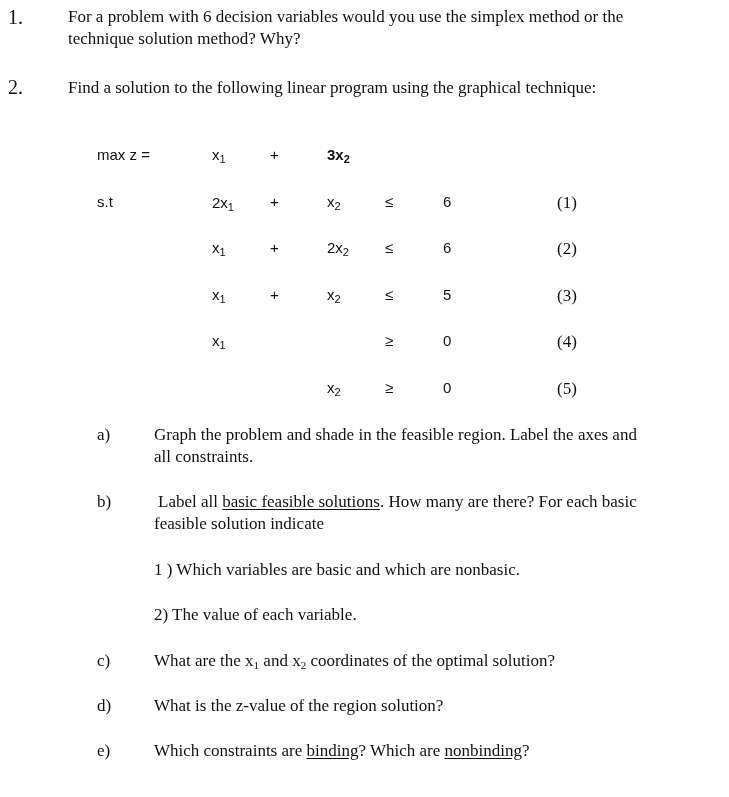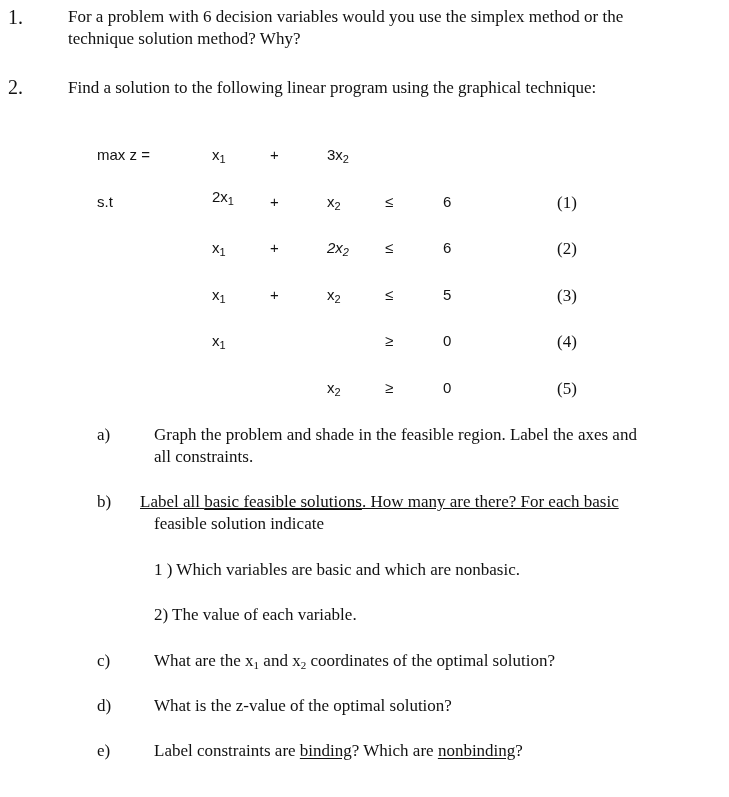--- a/index.html
+++ b/index.html
@@ -20,37 +20,37 @@
 <div class="abs qnum" style="left:8px; top:6px;">1.</div>
 <div class="abs txt" style="left:68px; top:6px;">For a problem with 6 decision variables would you use the simplex method or the</div>
 <div class="abs txt" style="left:68px; top:28px;">technique solution method? Why?</div>
 
 <div class="abs qnum" style="left:8px; top:76px;">2.</div>
 <div class="abs txt" style="left:68px; top:77px;">Find a solution to the following linear program using the graphical technique:</div>
 
 <div class="abs sans" style="left:97px; top:146px;">max z =</div>
 <div class="abs sans" style="left:212px; top:146px;"><span>x</span><sub>1</sub></div>
 <div class="abs sans" style="left:270px; top:146px;">+</div>
-<div class="abs sans" style="left:327px; top:146px;"><span>3x</span><sub>2</sub></div>
+<div class="abs sans" style="left:327px; top:146px;font-weight:bold;"><span>3x</span><sub>2</sub></div>
 
 <div class="abs sans" style="left:97px; top:193px;">s.t</div>
 
 <div>
-  <div class="abs sans" style="left:212px; top:188px;"><span>2x</span><sub>1</sub></div>
+  <div class="abs sans" style="left:212px; top:194px;"><span>2x</span><sub>1</sub></div>
   <div class="abs sans" style="left:270px; top:193px;">+</div>
   <div class="abs sans" style="left:327px; top:193px;"><span>x</span><sub>2</sub></div>
   <div class="abs sans" style="left:385px; top:193px;">≤</div>
   <div class="abs sans" style="left:443px; top:193px;">6</div>
   <div class="abs txt" style="left:557px; top:192px;">(1)</div>
 </div>
 
 <div>
   <div class="abs sans" style="left:212px; top:239px;"><span>x</span><sub>1</sub></div>
   <div class="abs sans" style="left:270px; top:239px;">+</div>
-  <div class="abs sans" style="left:327px; top:239px;font-style:italic;"><span>2x</span><sub>2</sub></div>
+  <div class="abs sans" style="left:327px; top:239px;"><span>2x</span><sub>2</sub></div>
   <div class="abs sans" style="left:385px; top:239px;">≤</div>
   <div class="abs sans" style="left:443px; top:239px;">6</div>
   <div class="abs txt" style="left:557px; top:238px;">(2)</div>
 </div>
 
 <div>
   <div class="abs sans" style="left:212px; top:286px;"><span>x</span><sub>1</sub></div>
   <div class="abs sans" style="left:270px; top:286px;">+</div>
   <div class="abs sans" style="left:327px; top:286px;"><span>x</span><sub>2</sub></div>
   <div class="abs sans" style="left:385px; top:286px;">≤</div>
@@ -70,25 +70,25 @@
   <div class="abs sans" style="left:385px; top:379px;">≥</div>
   <div class="abs sans" style="left:443px; top:379px;">0</div>
   <div class="abs txt" style="left:557px; top:378px;">(5)</div>
 </div>
 
 <div class="abs txt" style="left:97px; top:424px;">a)</div>
 <div class="abs txt" style="left:154px; top:424px;">Graph the problem and shade in the feasible region.  Label the axes and</div>
 <div class="abs txt" style="left:154px; top:446px;">all constraints.</div>
 
 <div class="abs txt" style="left:97px; top:491px;">b)</div>
-<div class="abs txt" style="left:140px; top:491px;text-decoration:underline;"><span>Label all </span><span class="u">basic feasible solutions</span><span>.  How many are there?  For each basic</span></div>
+<div class="abs txt" style="left:158px; top:491px;"><span>Label all </span><span class="u">basic feasible solutions</span><span>.  How many are there?  For each basic</span></div>
 <div class="abs txt" style="left:154px; top:513px;">feasible solution indicate</div>
 <div class="abs txt" style="left:154px; top:559px;text-align:right;">1 ) Which variables are basic and which are nonbasic.</div>
 <div class="abs txt" style="left:154px; top:604px;">2) The value of each variable.</div>
 
 <div class="abs txt" style="left:97px; top:650px;">c)</div>
 <div class="abs txt" style="left:154px; top:650px;text-align:center;"><span>What are the x</span><sub>1</sub><span> and x</span><sub>2</sub><span> coordinates of the optimal solution?</span></div>
 
 <div class="abs txt" style="left:97px; top:695px;">d)</div>
-<div class="abs txt" style="left:154px; top:695px;">What is the z-value of the optimal solution?</div>
+<div class="abs txt" style="left:154px; top:695px;">What is the z-value of the region solution?</div>
 
 <div class="abs txt" style="left:97px; top:740px;">e)</div>
-<div class="abs txt" style="left:154px; top:740px;"><span>Label constraints are </span><span class="u">binding</span><span>?  Which are </span><span class="u">nonbinding</span><span>?</span></div>
+<div class="abs txt" style="left:154px; top:740px;"><span>Which constraints are </span><span class="u">binding</span><span>?  Which are </span><span class="u">nonbinding</span><span>?</span></div>
 
 </body></html>

